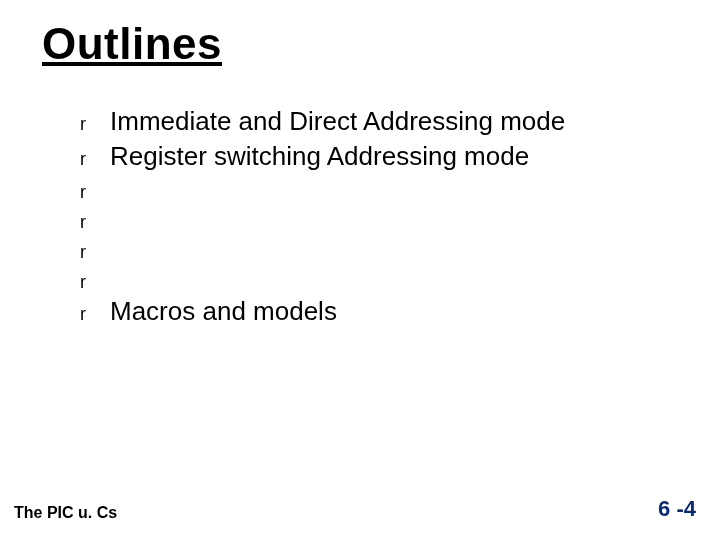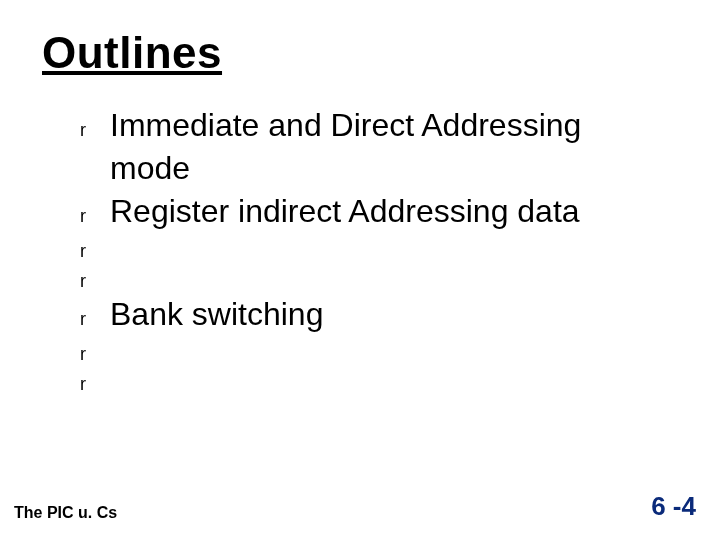--- a/index.html
+++ b/index.html
@@ -14,21 +14,21 @@
   }
   .slide {
     position: relative;
     width: 720px;
     height: 540px;
     box-sizing: border-box;
   }
   .title {
     position: absolute;
     left: 42px;
-    top: 28px;
+    top: 19px;
     font-size: 44px;
     font-weight: bold;
     text-decoration: underline;
     letter-spacing: 0.5px;
   }
   .list {
     position: absolute;
     left: 80px;
     top: 104px;
     width: 580px;
@@ -39,68 +39,68 @@
     line-height: 1.34;
   }
   .bullet {
     font-size: 18px;
     width: 30px;
     flex: 0 0 30px;
     text-align: left;
     padding-top: 6px;
   }
   .text {
-    font-size: 32px;
+    font-size: 26px;
   }
   .footer-left {
     position: absolute;
     left: 14px;
     bottom: 18px;
     font-size: 16px;
     font-weight: bold;
   }
   .footer-right {
     position: absolute;
     right: 24px;
     bottom: 18px;
-    font-size: 26px;
+    font-size: 22px;
     font-weight: bold;
     color: #0a2a7a;
   }
 </style>
 </head>
 <body>
 
 <div class="slide">
 
   <div class="title">Outlines</div>
 
   <div class="list">
     <div class="item">
       <span class="bullet">r</span>
       <span class="text">Immediate and Direct Addressing mode</span>
     </div>
     <div class="item">
       <span class="bullet">r</span>
-      <span class="text">Register indirect Addressing data</span>
+      <span class="text">Register switching Addressing mode</span>
     </div>
     <div class="item">
       <span class="bullet">r</span>
     </div>
     <div class="item">
       <span class="bullet">r</span>
     </div>
     <div class="item">
       <span class="bullet">r</span>
-      <span class="text">Bank switching</span>
     </div>
     <div class="item">
       <span class="bullet">r</span>
     </div>
     <div class="item">
       <span class="bullet">r</span>
+      <span class="text">Macros and models</span>
     </div>
   </div>
 
   <div class="footer-left">The PIC u. Cs</div>
   <div class="footer-right">6 -4</div>
 
 </div>
 
 </body></html>

